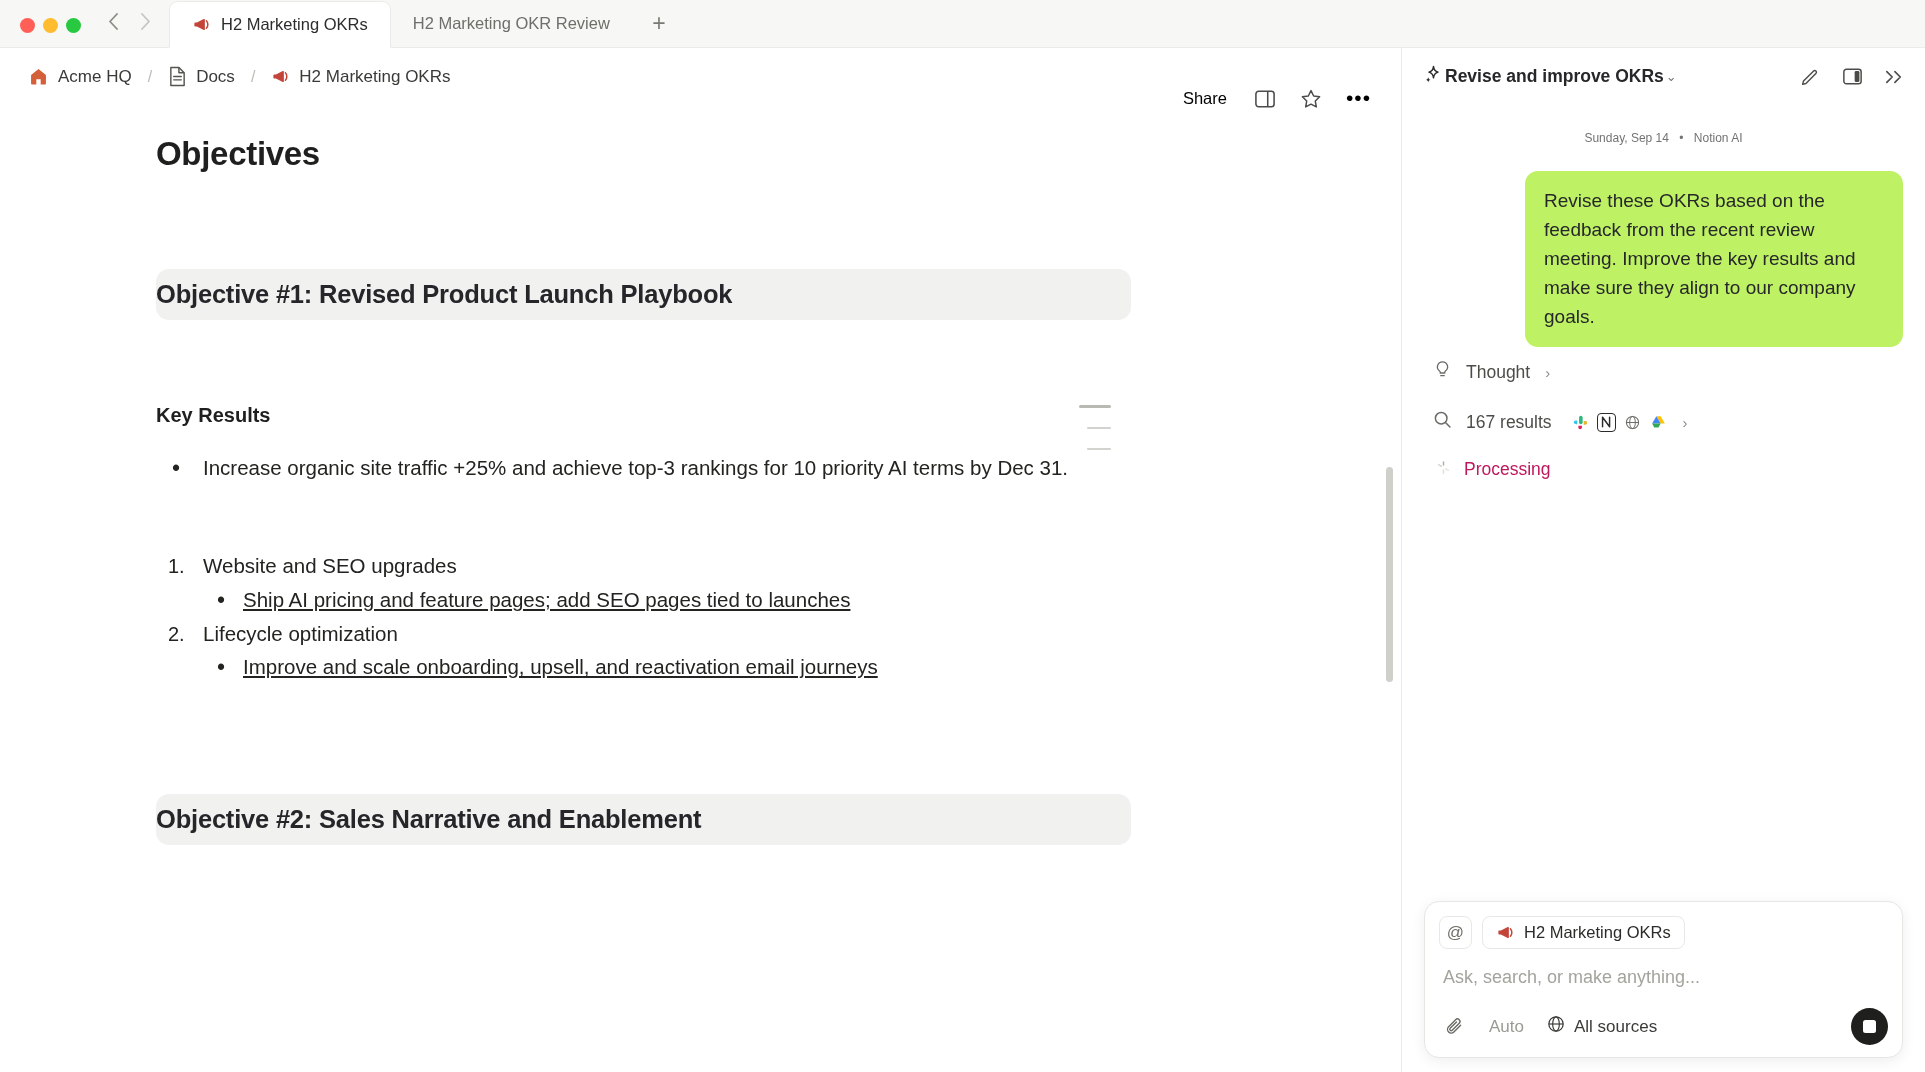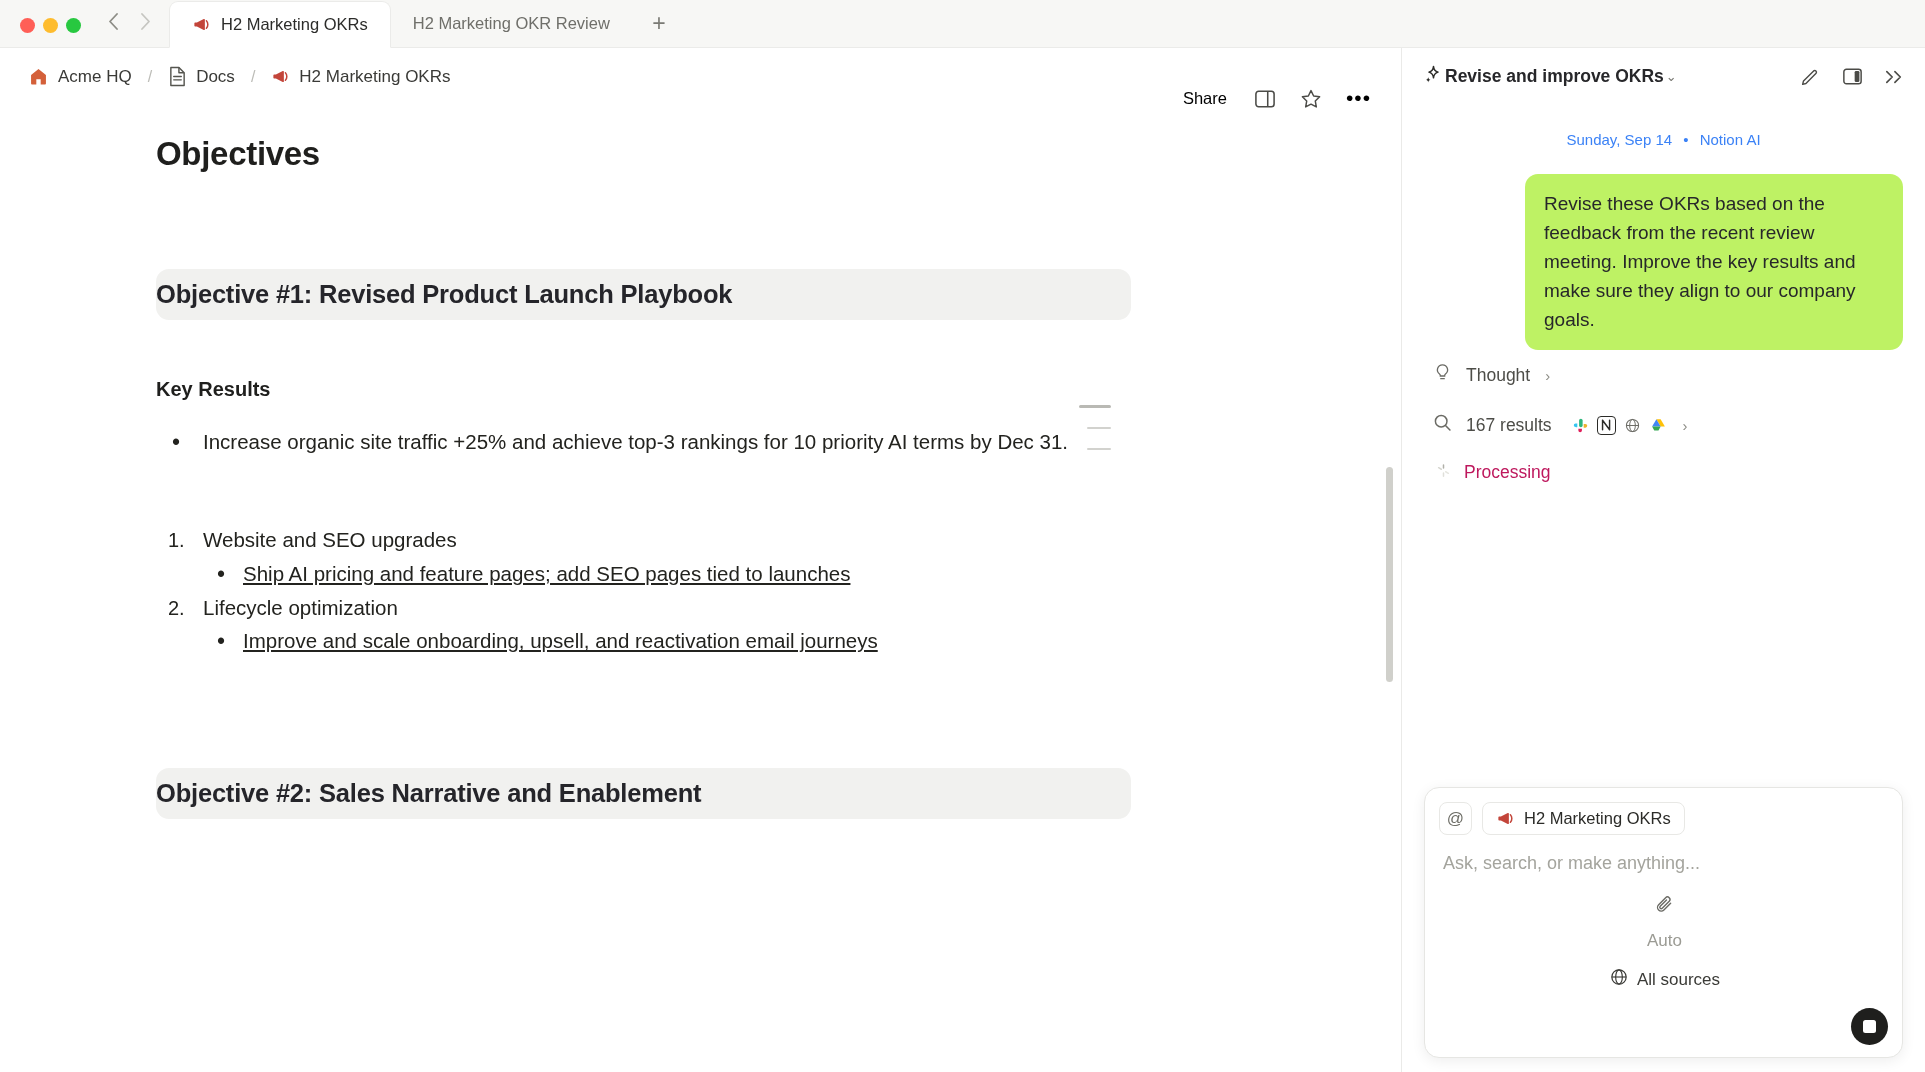--- a/index.html
+++ b/index.html
@@ -112,21 +112,21 @@
   h1.page-title {
     font-size: 33px; font-weight: 700; color: #1f1f1d;
     letter-spacing: -0.3px; margin-bottom: 96px;
   }
 
   .objective-bar {
     background: #f1f1ef;
     border-radius: 13px;
     width: 975px;
     padding: 11px 0 11px 0;
-    margin-bottom: 58px;
+    margin-bottom: 84px;
     position: relative;
   }
   .objective-bar h2 {
     font-size: 25.5px; font-weight: 700; color: #25252a;
     letter-spacing: -0.2px;
     padding-left: 0;
   }
 
   h3.section-h { font-size: 20px; font-weight: 700; color: #1f1f1d; margin-bottom: 26px; }
 
@@ -189,21 +189,21 @@
     height: 57px; display: flex; align-items: center; 
     padding: 0 16px 0 20px;
   }
   .ai-title { font-size: 17.5px; font-weight: 600; color: #27272a; }
   .ai-chev { color: #75756f; font-size: 13px; margin-left: 2px; }
   .ai-header-right { margin-left: auto; display: flex; align-items: center; gap: 12px; color: #55554f; }
   .ai-hdr-btn { width: 30px; height: 30px; display: flex; align-items: center; justify-content: center; border-radius: 6px; }
 
   .ai-body { flex: 1; padding: 0 22px; overflow: hidden; position: relative; }
   .ai-date {
-    text-align: center; font-size: 15px; color: #3b82f6;
+    text-align: center; font-size: 12px; color: #737373;
     margin: 26px 0 26px 0;
   }
   .ai-date .dotsep { margin: 0 7px; }
 
   .user-bubble {
     margin-left: auto; width: 378px;
     background: #bef264; border-radius: 13px;
     padding: 16px 19px;
     font-size: 19px; line-height: 1.52; color: #27272a;
   }
@@ -236,21 +236,21 @@
   }
   .doc-chip {
     height: 33px; display: flex; align-items: center; gap: 9px;
     padding: 0 13px; border-radius: 8px; border: 1px solid #e8e8e5;
     font-size: 16.5px; color: #2b2b28;
   }
   .composer-input {
     margin: 18px 2px 20px 4px;
     font-size: 18px; color: #a4a49d;
   }
-  .composer-foot { display: flex; align-items: center; gap: 16px; padding-left: 2px; flex-direction: column; }
+  .composer-foot { display: flex; align-items: center; gap: 22px; padding-left: 2px; }
   .clip-btn { color: #6b6b65; font-size: 19px; width: 26px; display:flex; align-items:center; justify-content:center;}
   .auto-label { font-size: 17px; color: #9b9b94; }
   .allsrc { display: flex; align-items: center; gap: 8px; font-size: 17px; color: #3b3b37; }
   .stop-btn {
     margin-left: auto; width: 37px; height: 37px; border-radius: 50%;
     background: #1f1f1d; display: flex; align-items: center; justify-content: center;
   }
   .stop-sq { width: 13px; height: 13px; background: #ffffff; border-radius: 2.5px; }
 </style>
 </head>

